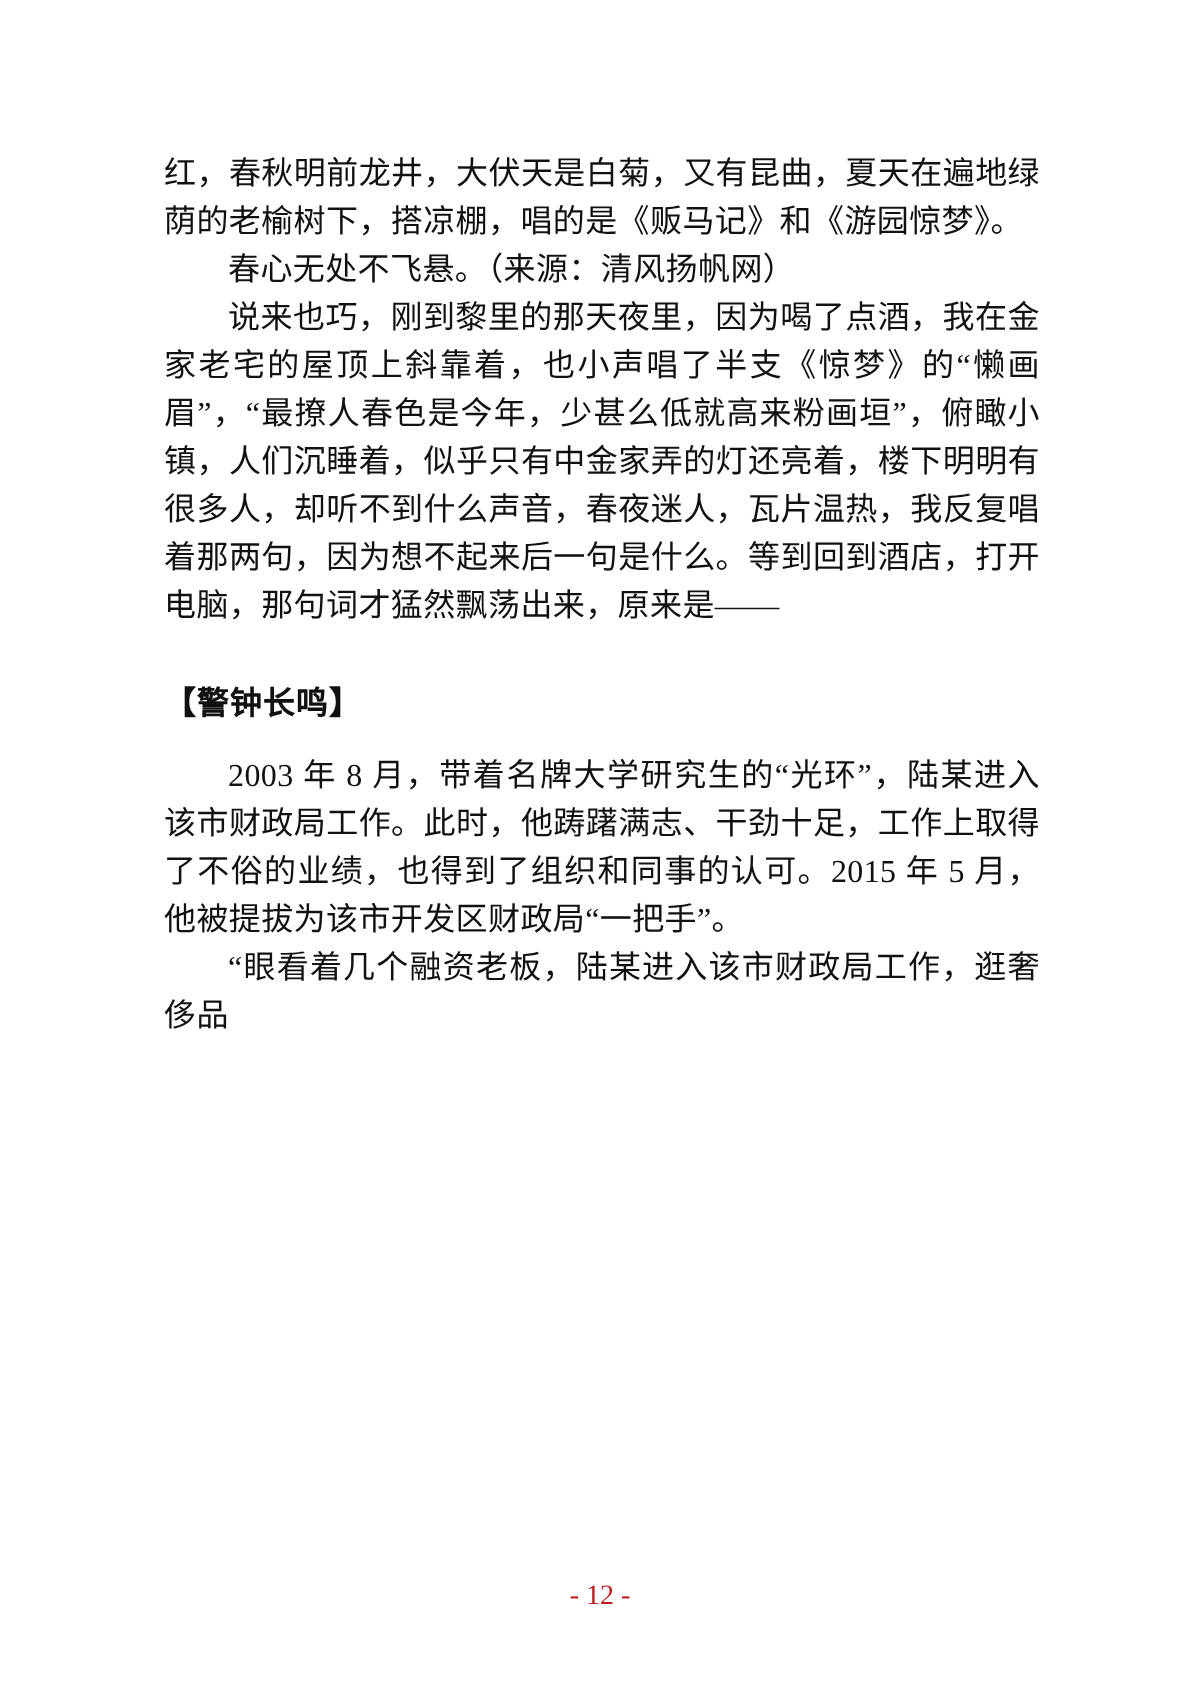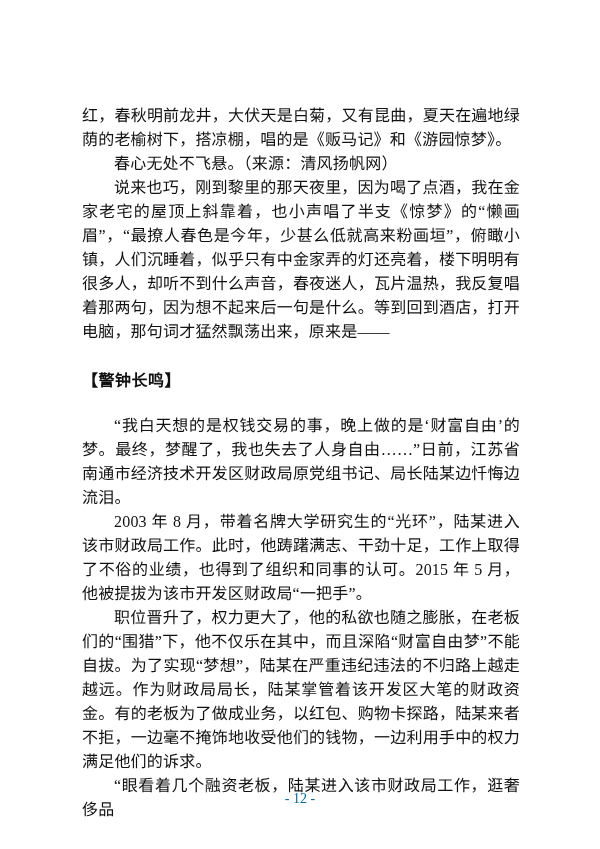--- a/index.html
+++ b/index.html
@@ -7,21 +7,21 @@
     padding: 0;
     background: #ffffff;
   }
   .page {
     position: relative;
     width: 600px;
     height: 849px;
     margin: 0 auto;
     background: #ffffff;
     box-sizing: border-box;
-    padding: 104px 80px 0 82px;
+    padding: 76px 80px 0 82px;
     overflow: hidden;
     font-family: "Liberation Serif", "DejaVu Serif", serif;
     color: #111111;
   }
   .body-para {
     margin: 0;
     font-size: 16px;
     line-height: 24px;
     text-align: justify;
     letter-spacing: 0.2px;
@@ -48,40 +48,38 @@
     margin-top: 21px;
   }
   .page-footer {
     position: absolute;
     left: 0;
     right: 0;
     bottom: 42px;
     text-align: center;
     font-size: 14px;
     line-height: 16px;
-    color: #0369a1;
+    color: #b91c1c;
   }
 </style>
 </head>
 <body>
 
 <div class="page">
 
   <p class="body-para">红，春秋明前龙井，大伏天是白菊，又有昆曲，夏天在遍地绿荫的老榆树下，搭凉棚，唱的是《贩马记》和《游园惊梦》。</p>
 
   <p class="body-para indent">春心无处不飞悬。（来源：清风扬帆网）</p>
 
   <p class="body-para indent">说来也巧，刚到黎里的那天夜里，因为喝了点酒，我在金家老宅的屋顶上斜靠着，也小声唱了半支《惊梦》的“懒画眉”，“最撩人春色是今年，少甚么低就高来粉画垣”，俯瞰小镇，人们沉睡着，似乎只有中金家弄的灯还亮着，楼下明明有很多人，却听不到什么声音，春夜迷人，瓦片温热，我反复唱着那两句，因为想不起来后一句是什么。等到回到酒店，打开电脑，那句词才猛然飘荡出来，原来是——</p>
 
   <p class="column-header">【警钟长鸣】</p>
 
 
-  <p class="body-para indent first-after-title">“我白天想的是权钱交易的事，晚上做的是‘财富自由’的梦。最终，梦醒了，我也失去了人身自由……”日前，江苏省南通市经济技术开发区财政局原党组书记、局长陆某边忏悔边流泪。</p>
 
   <p class="body-para indent">2003 年 8 月，带着名牌大学研究生的“光环”，陆某进入该市财政局工作。此时，他踌躇满志、干劲十足，工作上取得了不俗的业绩，也得到了组织和同事的认可。2015 年 5 月，他被提拔为该市开发区财政局“一把手”。</p>
 
-  <p class="body-para indent">职位晋升了，权力更大了，他的私欲也随之膨胀，在老板们的“围猎”下，他不仅乐在其中，而且深陷“财富自由梦”不能自拔。为了实现“梦想”，陆某在严重违纪违法的不归路上越走越远。作为财政局局长，陆某掌管着该开发区大笔的财政资金。有的老板为了做成业务，以红包、购物卡探路，陆某来者不拒，一边毫不掩饰地收受他们的钱物，一边利用手中的权力满足他们的诉求。</p>
 
   <p class="body-para indent">“眼看着几个融资老板，陆某进入该市财政局工作，逛奢侈品</p>
 
   <div class="page-footer">- 12 -</div>
 
 </div>
 
 </body></html>

